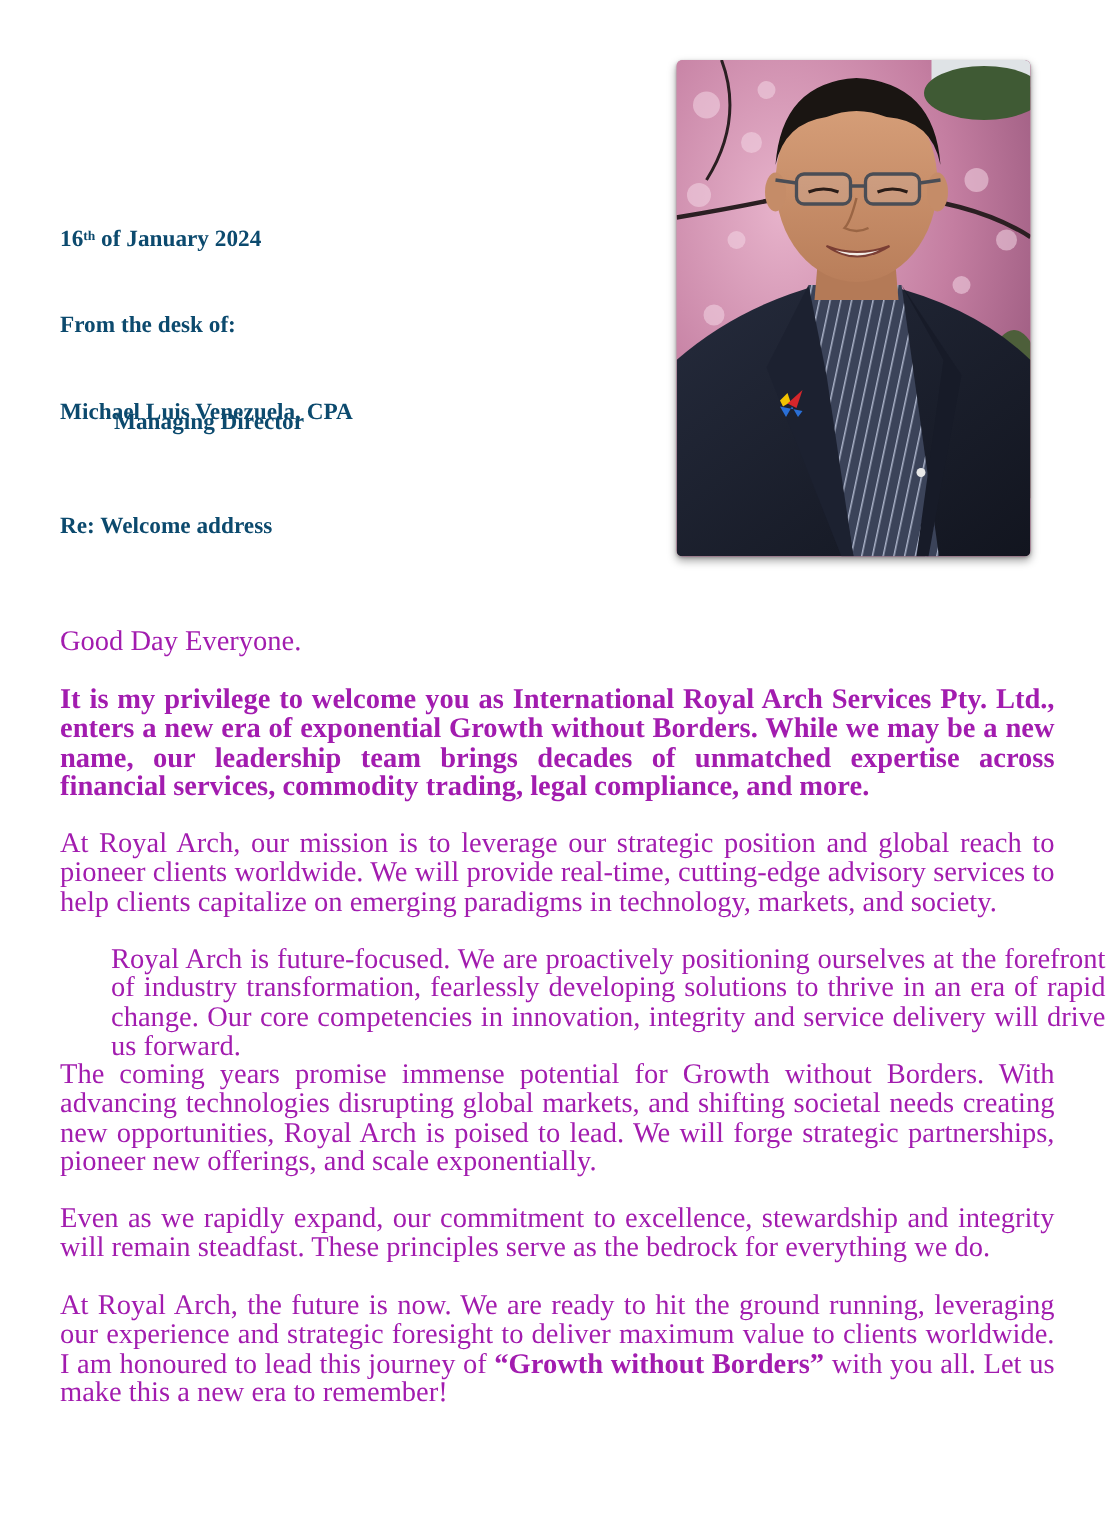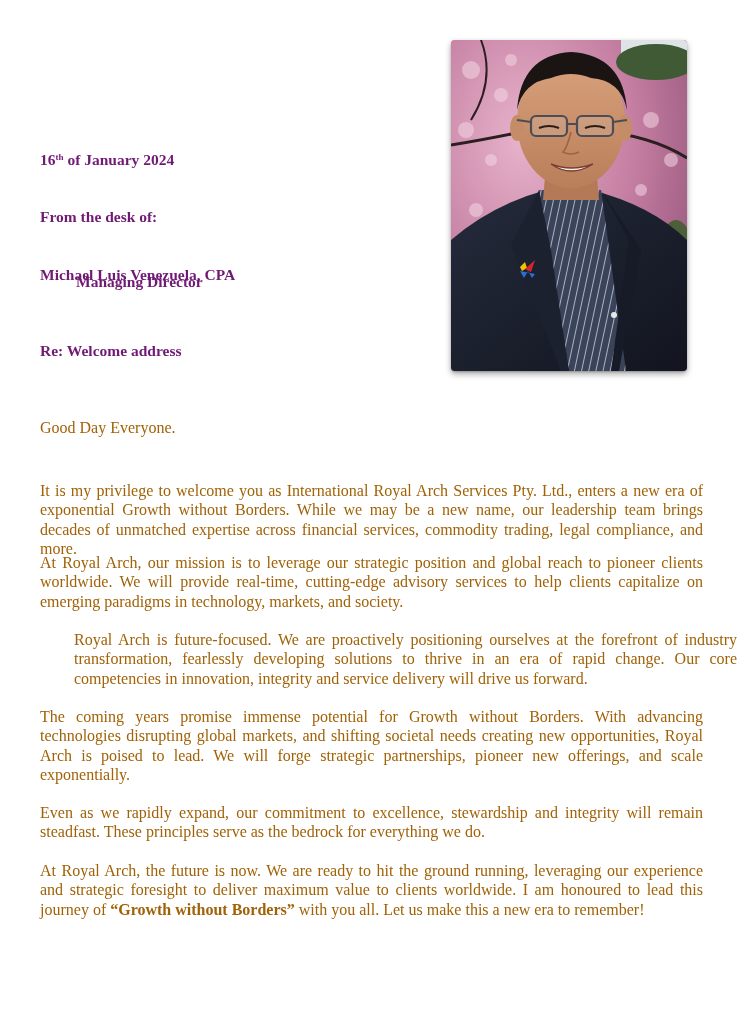--- a/index.html
+++ b/index.html
@@ -20,21 +20,21 @@
       left: 0; top: 0;
       width: 745px; height: 1024px;
       background: #ffffff;
     }
     .hdr {
       position: absolute;
       left: 40px;
       font-weight: bold;
       font-size: 15.5px;
       line-height: 19px;
-      color: #701a75;
+      color: #0c4a6e;
       white-space: nowrap;
     }
     .hdr sup {
       font-size: 9px;
       vertical-align: top;
       position: relative;
       top: -2px;
     }
     #hdr-date { top: 150px; }
     #hdr-from { top: 207px; }
@@ -53,30 +53,30 @@
       overflow: hidden;
       box-shadow: 0 3px 6px rgba(0,0,0,0.35), 0 1px 2px rgba(0,0,0,0.2);
       background: #c98aa8;
     }
     .photo svg { display: block; }
 
     .body-text {
       position: absolute;
       left: 40px;
       width: 663px;
-      font-size: 16px;
+      font-size: 19px;
       line-height: 19.3px;
       text-align: justify;
-      color: #a16207;
+      color: #a21caf;
     }
     .body-text p {
       margin: 0;
     }
     #greeting { top: 418px; }
-    #para-1 { top: 481px; }
+    #para-1 { top: 457px; font-weight: bold; }
     #para-2 { top: 553px; }
     #para-3 { top: 630px; margin-left: 34px; }
     #para-4 { top: 707px; }
     #para-5 { top: 803px; }
     #para-6 { top: 861px; }
     .bold { font-weight: bold; margin-top: 36px; }
   </style>
 </head>
 <body>
 

